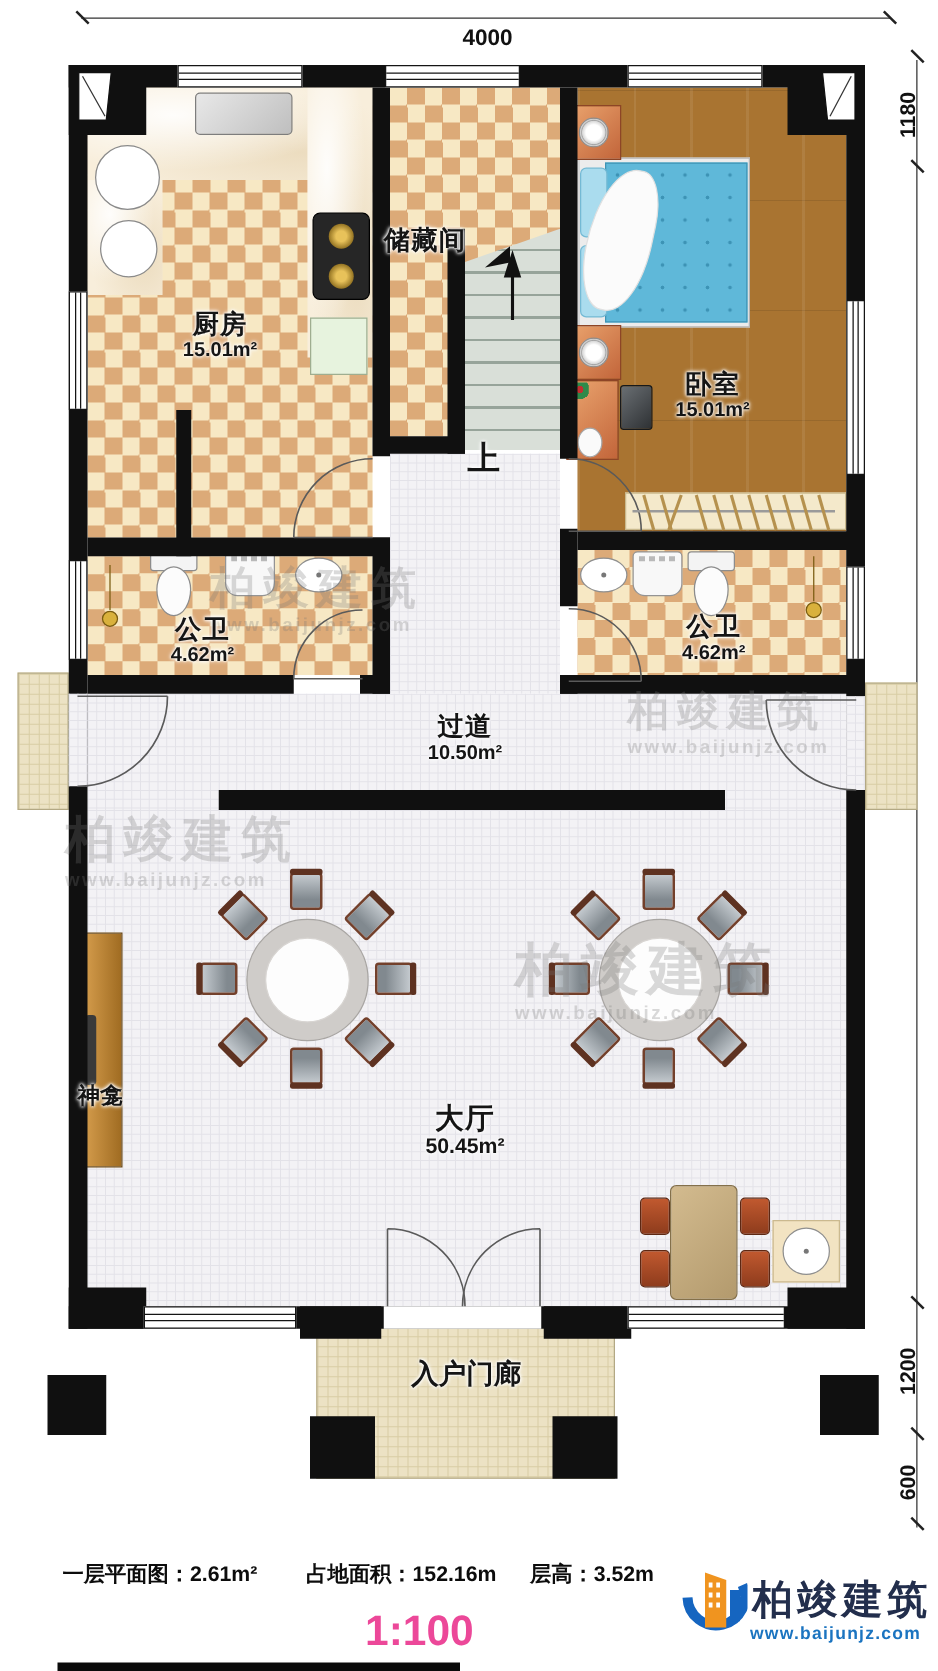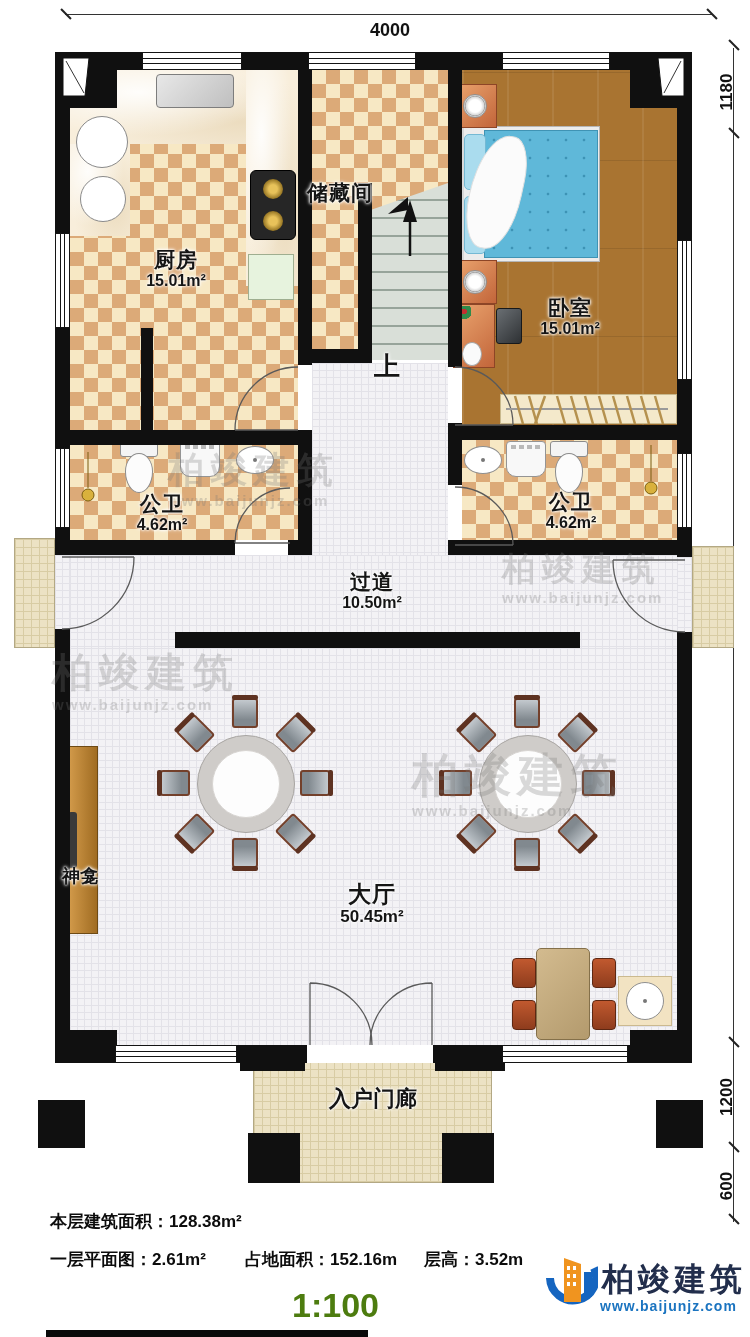--- a/index.html
+++ b/index.html
@@ -301,34 +301,31 @@
     <div class="rl-name">过道</div>
     <div class="rl-area">10.50m²</div>
   </div>
   <div class="room-label" style="left:312px;top:846px;width:120px;">
     <div class="rl-name" style="font-size:23px;margin-top:35px;">大厅</div>
     <div class="rl-area" style="font-size:17px;">50.45m²</div>
   </div>
   <div class="room-label" style="left:52px;top:866px;width:56px;font-size:18px;"><span>神龛</span></div>
   <div class="room-label" style="left:300px;top:1086px;width:146px;font-size:22px;"><span>入户门廊</span></div>
 
-  <div class="stat" style="left:50px;top:1210px;">
-    <span>本层建筑面积：</span><span>128.38m²</span>
-  </div>
   <div class="stat" style="left:50px;top:1248px;">
     <span>一层平面图：</span><span>2.61m²</span>
   </div>
   <div class="stat" style="left:245px;top:1248px;">
     <span>占地面积：</span><span>152.16m</span>
   </div>
   <div class="stat" style="left:424px;top:1248px;">
     <span>层高：</span><span>3.52m</span>
   </div>
 
-  <div class="abs" style="left:292px;top:1286px;font-size:34px;font-weight:bold;color:#4d7c0f;">1:100</div>
+  <div class="abs" style="left:292px;top:1286px;font-size:34px;font-weight:bold;color:#ec4899;">1:100</div>
   <div class="abs" style="left:46px;top:1330px;width:322px;height:7px;background:#0a0a0a;"></div>
 
   <svg class="abs" style="left:540px;top:1252px;" width="58" height="64" viewBox="0 0 58 64">
     <path d="M10 26 A23 23 0 1 0 54 16" stroke="#1565c0" stroke-width="8" fill="none"></path>
     <polygon points="24,6 41,12 41,50 24,50" fill="#f0941f"></polygon>
     <rect x="27" y="14" width="3" height="4" fill="#fff"></rect>
       <rect x="33" y="14" width="3" height="4" fill="#fff"></rect>
     <rect x="27" y="22" width="3" height="4" fill="#fff"></rect>
       <rect x="33" y="22" width="3" height="4" fill="#fff"></rect>
     <rect x="27" y="30" width="3" height="4" fill="#fff"></rect>

